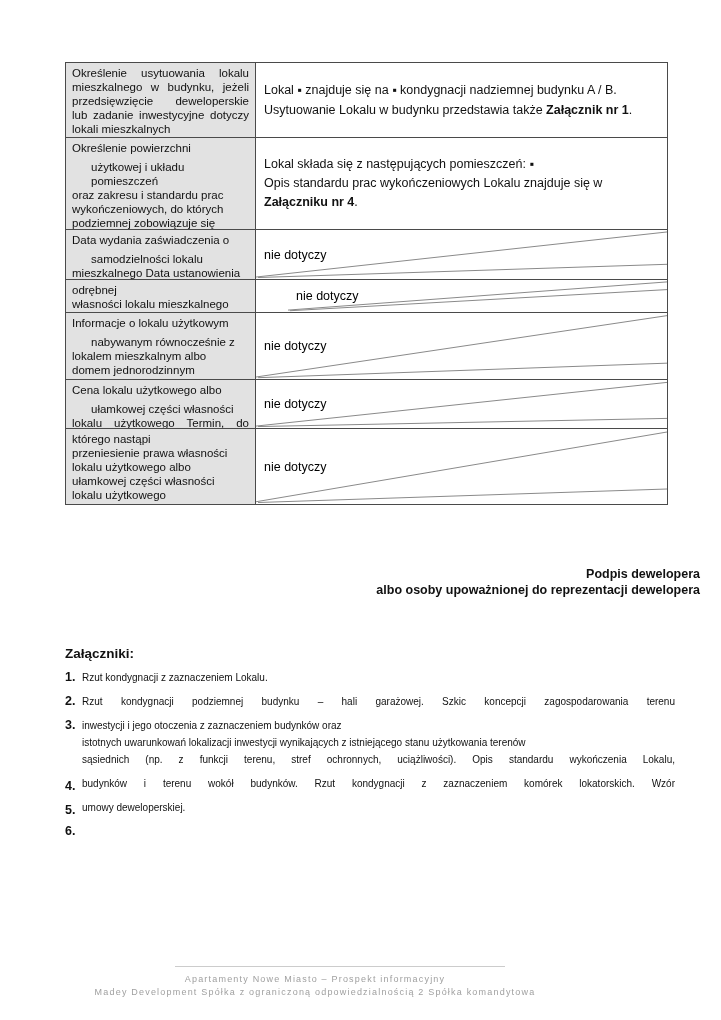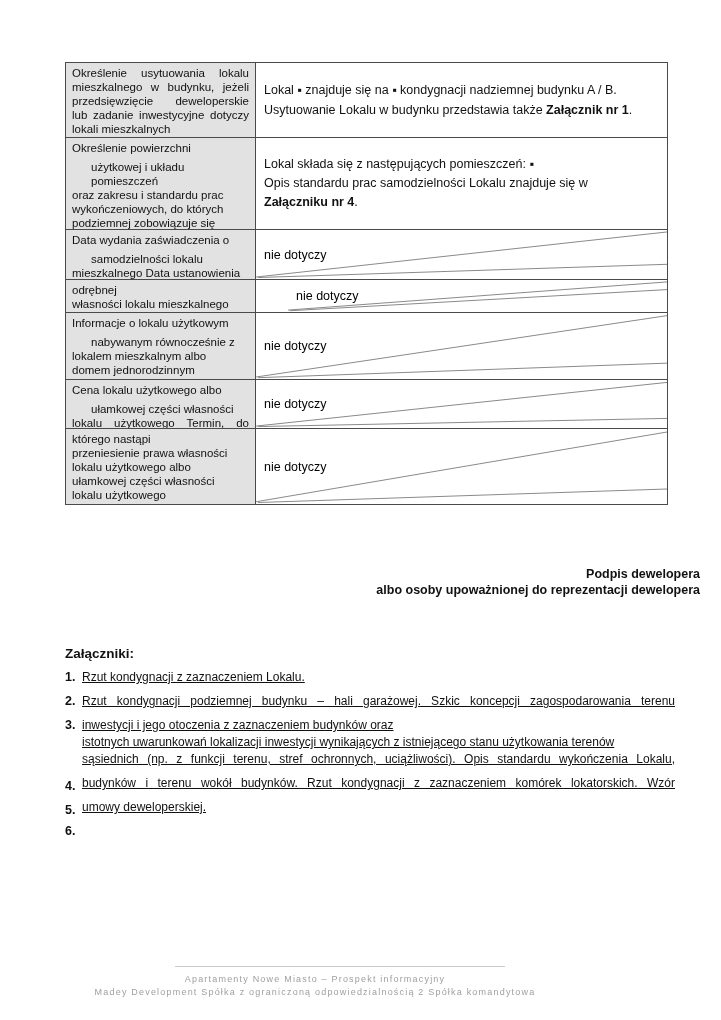--- a/index.html
+++ b/index.html
@@ -37,21 +37,21 @@
   .signature {
     position: absolute; top: 566px; left: 245px; width: 455px; text-align: right;
     font-weight: bold; font-size: 12.5px; line-height: 16px;
   }
   
   .att-heading { position: absolute; top: 646px; left: 65px; font-size: 13.5px; font-weight: bold; }
   .att-list { position: absolute; top: 669px; left: 65px; width: 610px; }
   .item { display: flex; margin-bottom: 7px; }
   .num { width: 17px; flex: none; font-weight: bold; font-size: 12.5px; line-height: 17px; }
   .num.off { position: relative; top: 3px; }
-  .itext { flex: 1; font-size: 12px; line-height: 17px; text-decoration: underline; }
+  .itext { flex: 1; font-size: 10px; line-height: 17px; }
   .iln { min-height: 17px; }
   .iln.jl { text-align: justify; text-align-last: justify; }
   
   .footer-divider { position: absolute; left: 175px; top: 966px; width: 330px; height: 1px; background: #cccccc; }
   .footer {
     position: absolute; left: 0; top: 973px; width: 630px; text-align: center;
     color: #a0a0a0; font-size: 9px; letter-spacing: 1.2px; line-height: 13px;
   }
 </style>
 </head>
@@ -79,21 +79,21 @@
       <div class="t-label">
         <div class="ln">Określenie powierzchni</div>
         <div class="ln gap">użytkowej i układu pomieszczeń</div>
         <div class="ln">oraz zakresu i standardu prac</div>
         <div class="ln">wykończeniowych, do których</div>
         <div class="ln">podziemnej zobowiązuje się</div>
         <div class="ln">deweloper</div>
       </div>
       <div class="t-value rich tight">
         <div class="vln"><span>Lokal składa się z następujących pomieszczeń: ▪</span><span class="b"></span><span></span></div>
-        <div class="vln"><span>Opis standardu prac samodzielności Lokalu znajduje się w</span><span class="b"></span><span></span></div>
+        <div class="vln"><span>Opis standardu prac wykończeniowych Lokalu znajduje się w</span><span class="b"></span><span></span></div>
         <div class="vln"><span></span><span class="b">Załączniku nr 4</span><span>.</span></div>
       </div>
     </div>
 
     <div class="t-row r3">
       <div class="t-label">
         <div class="ln">Data wydania zaświadczenia o</div>
         <div class="ln gap">samodzielności lokalu</div>
         <div class="ln">mieszkalnego Data ustanowienia</div>
       </div>

